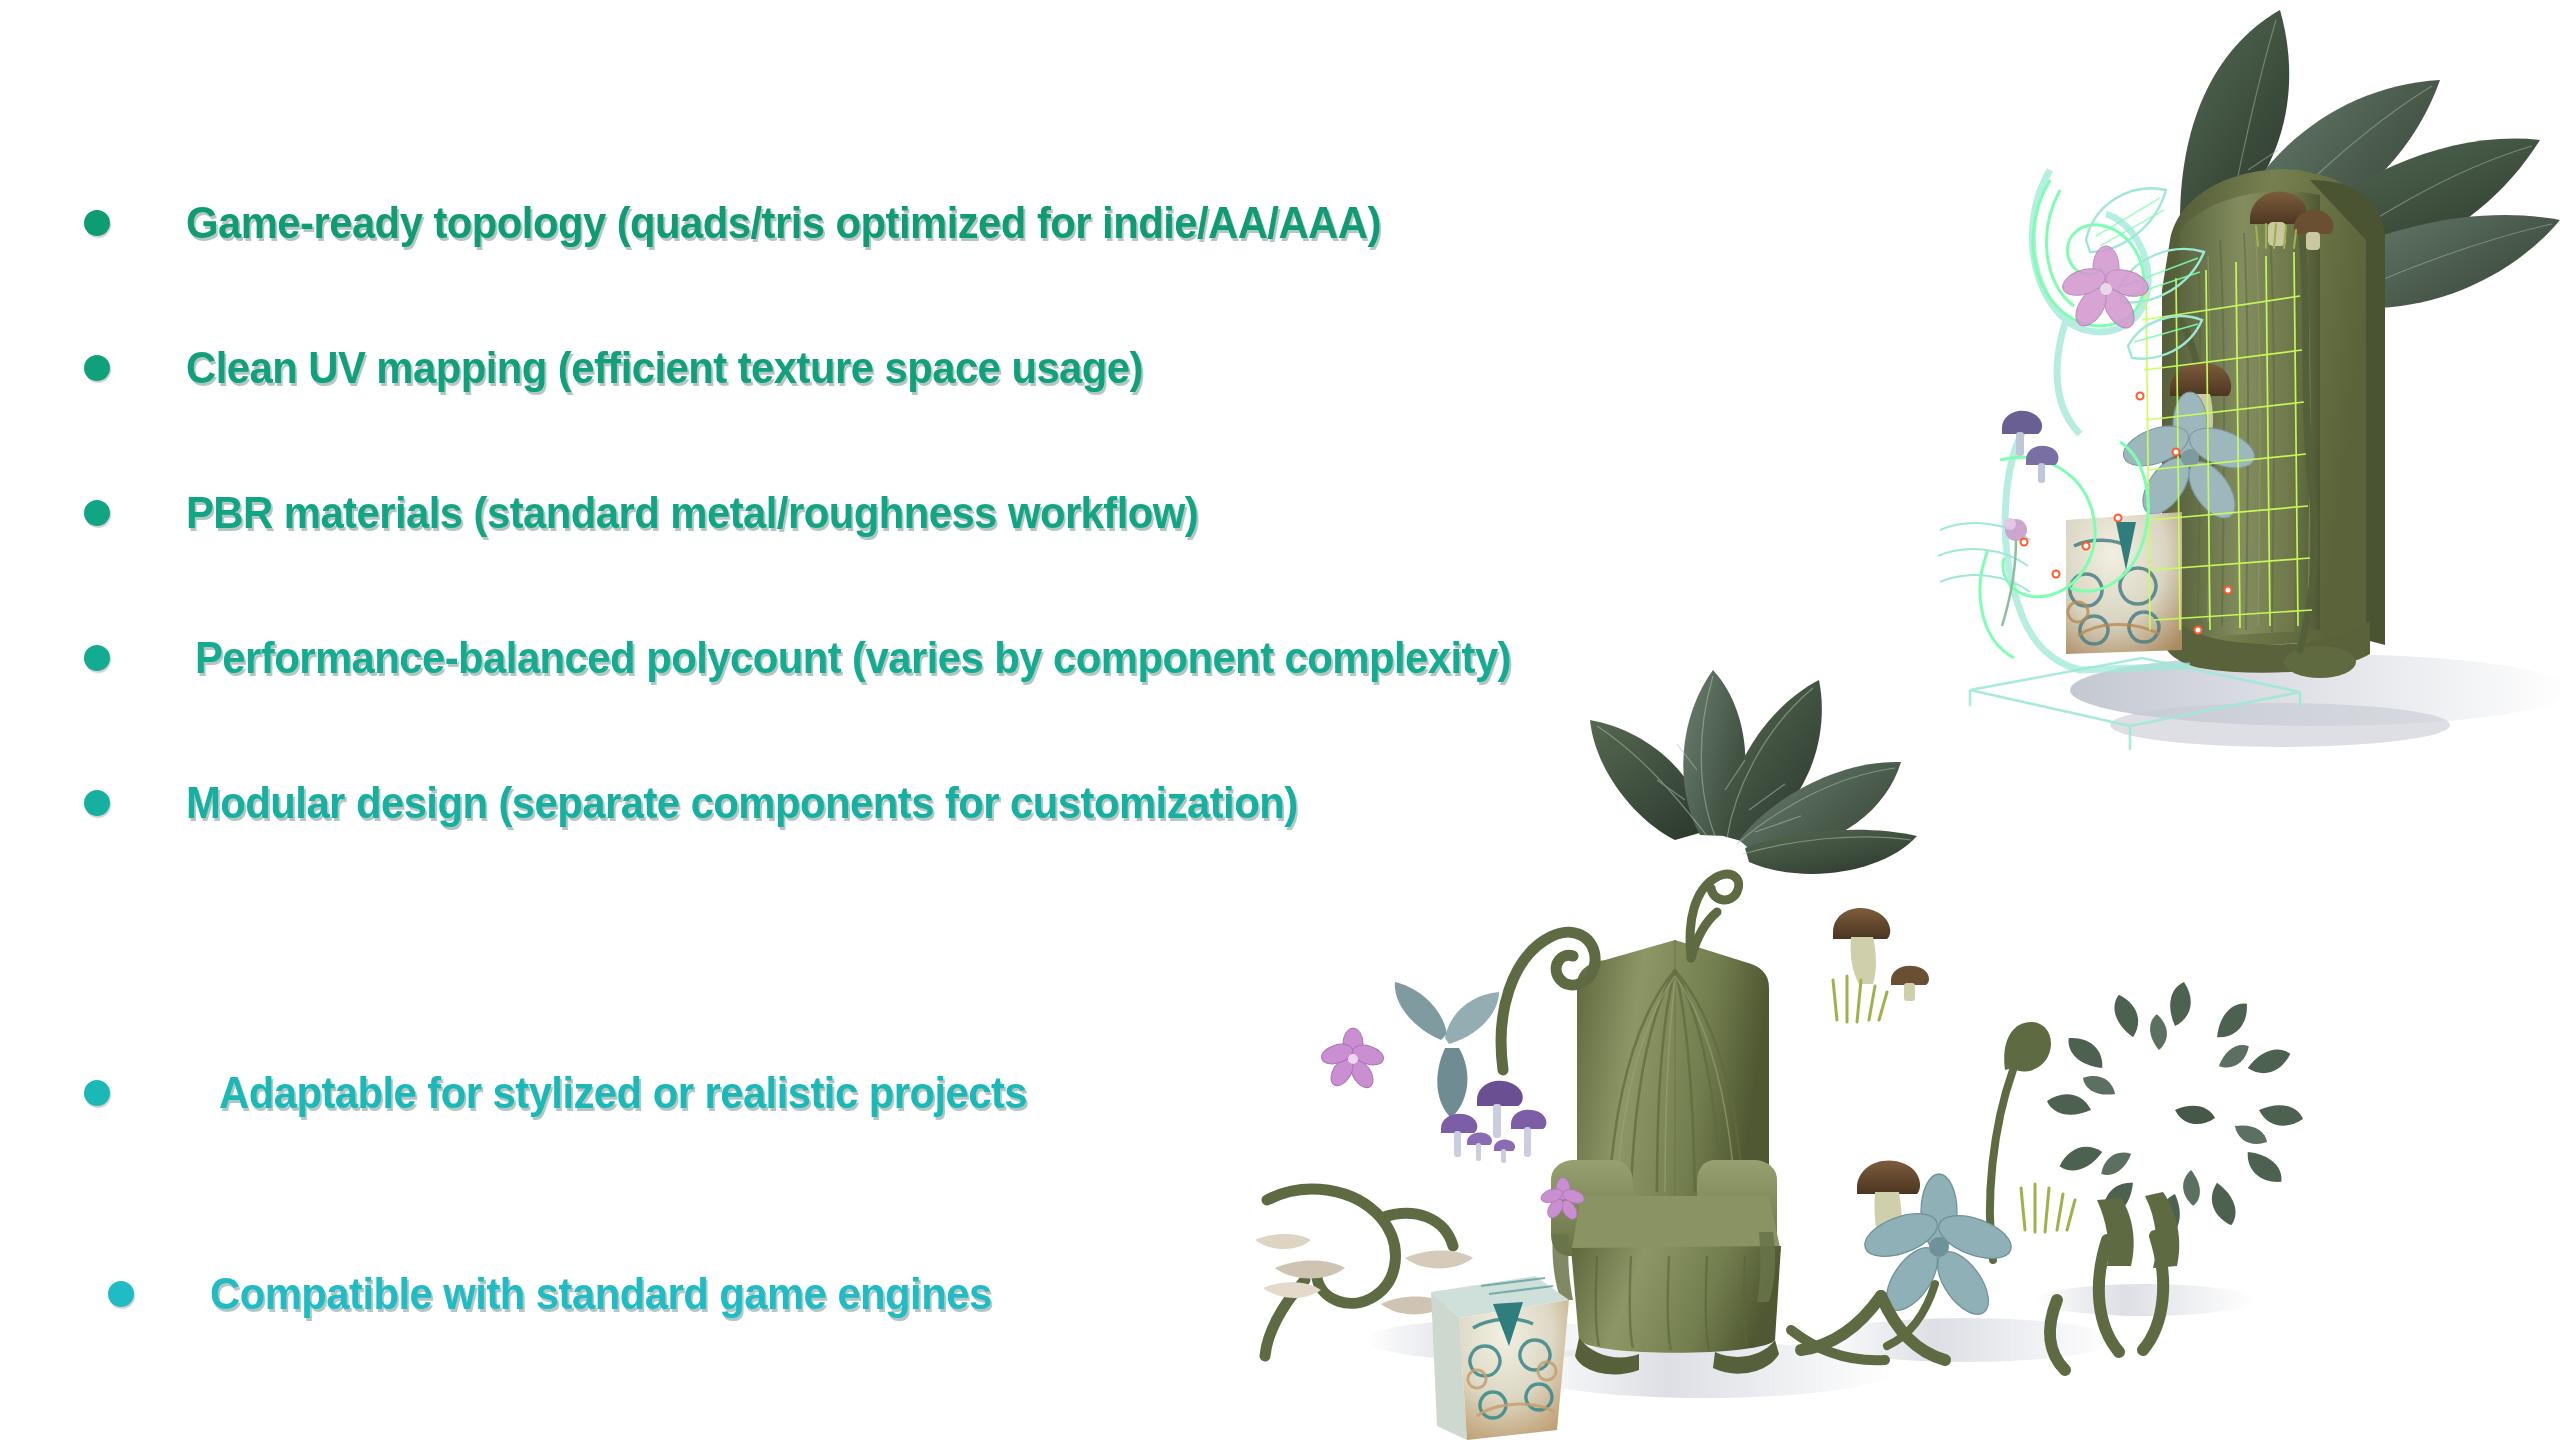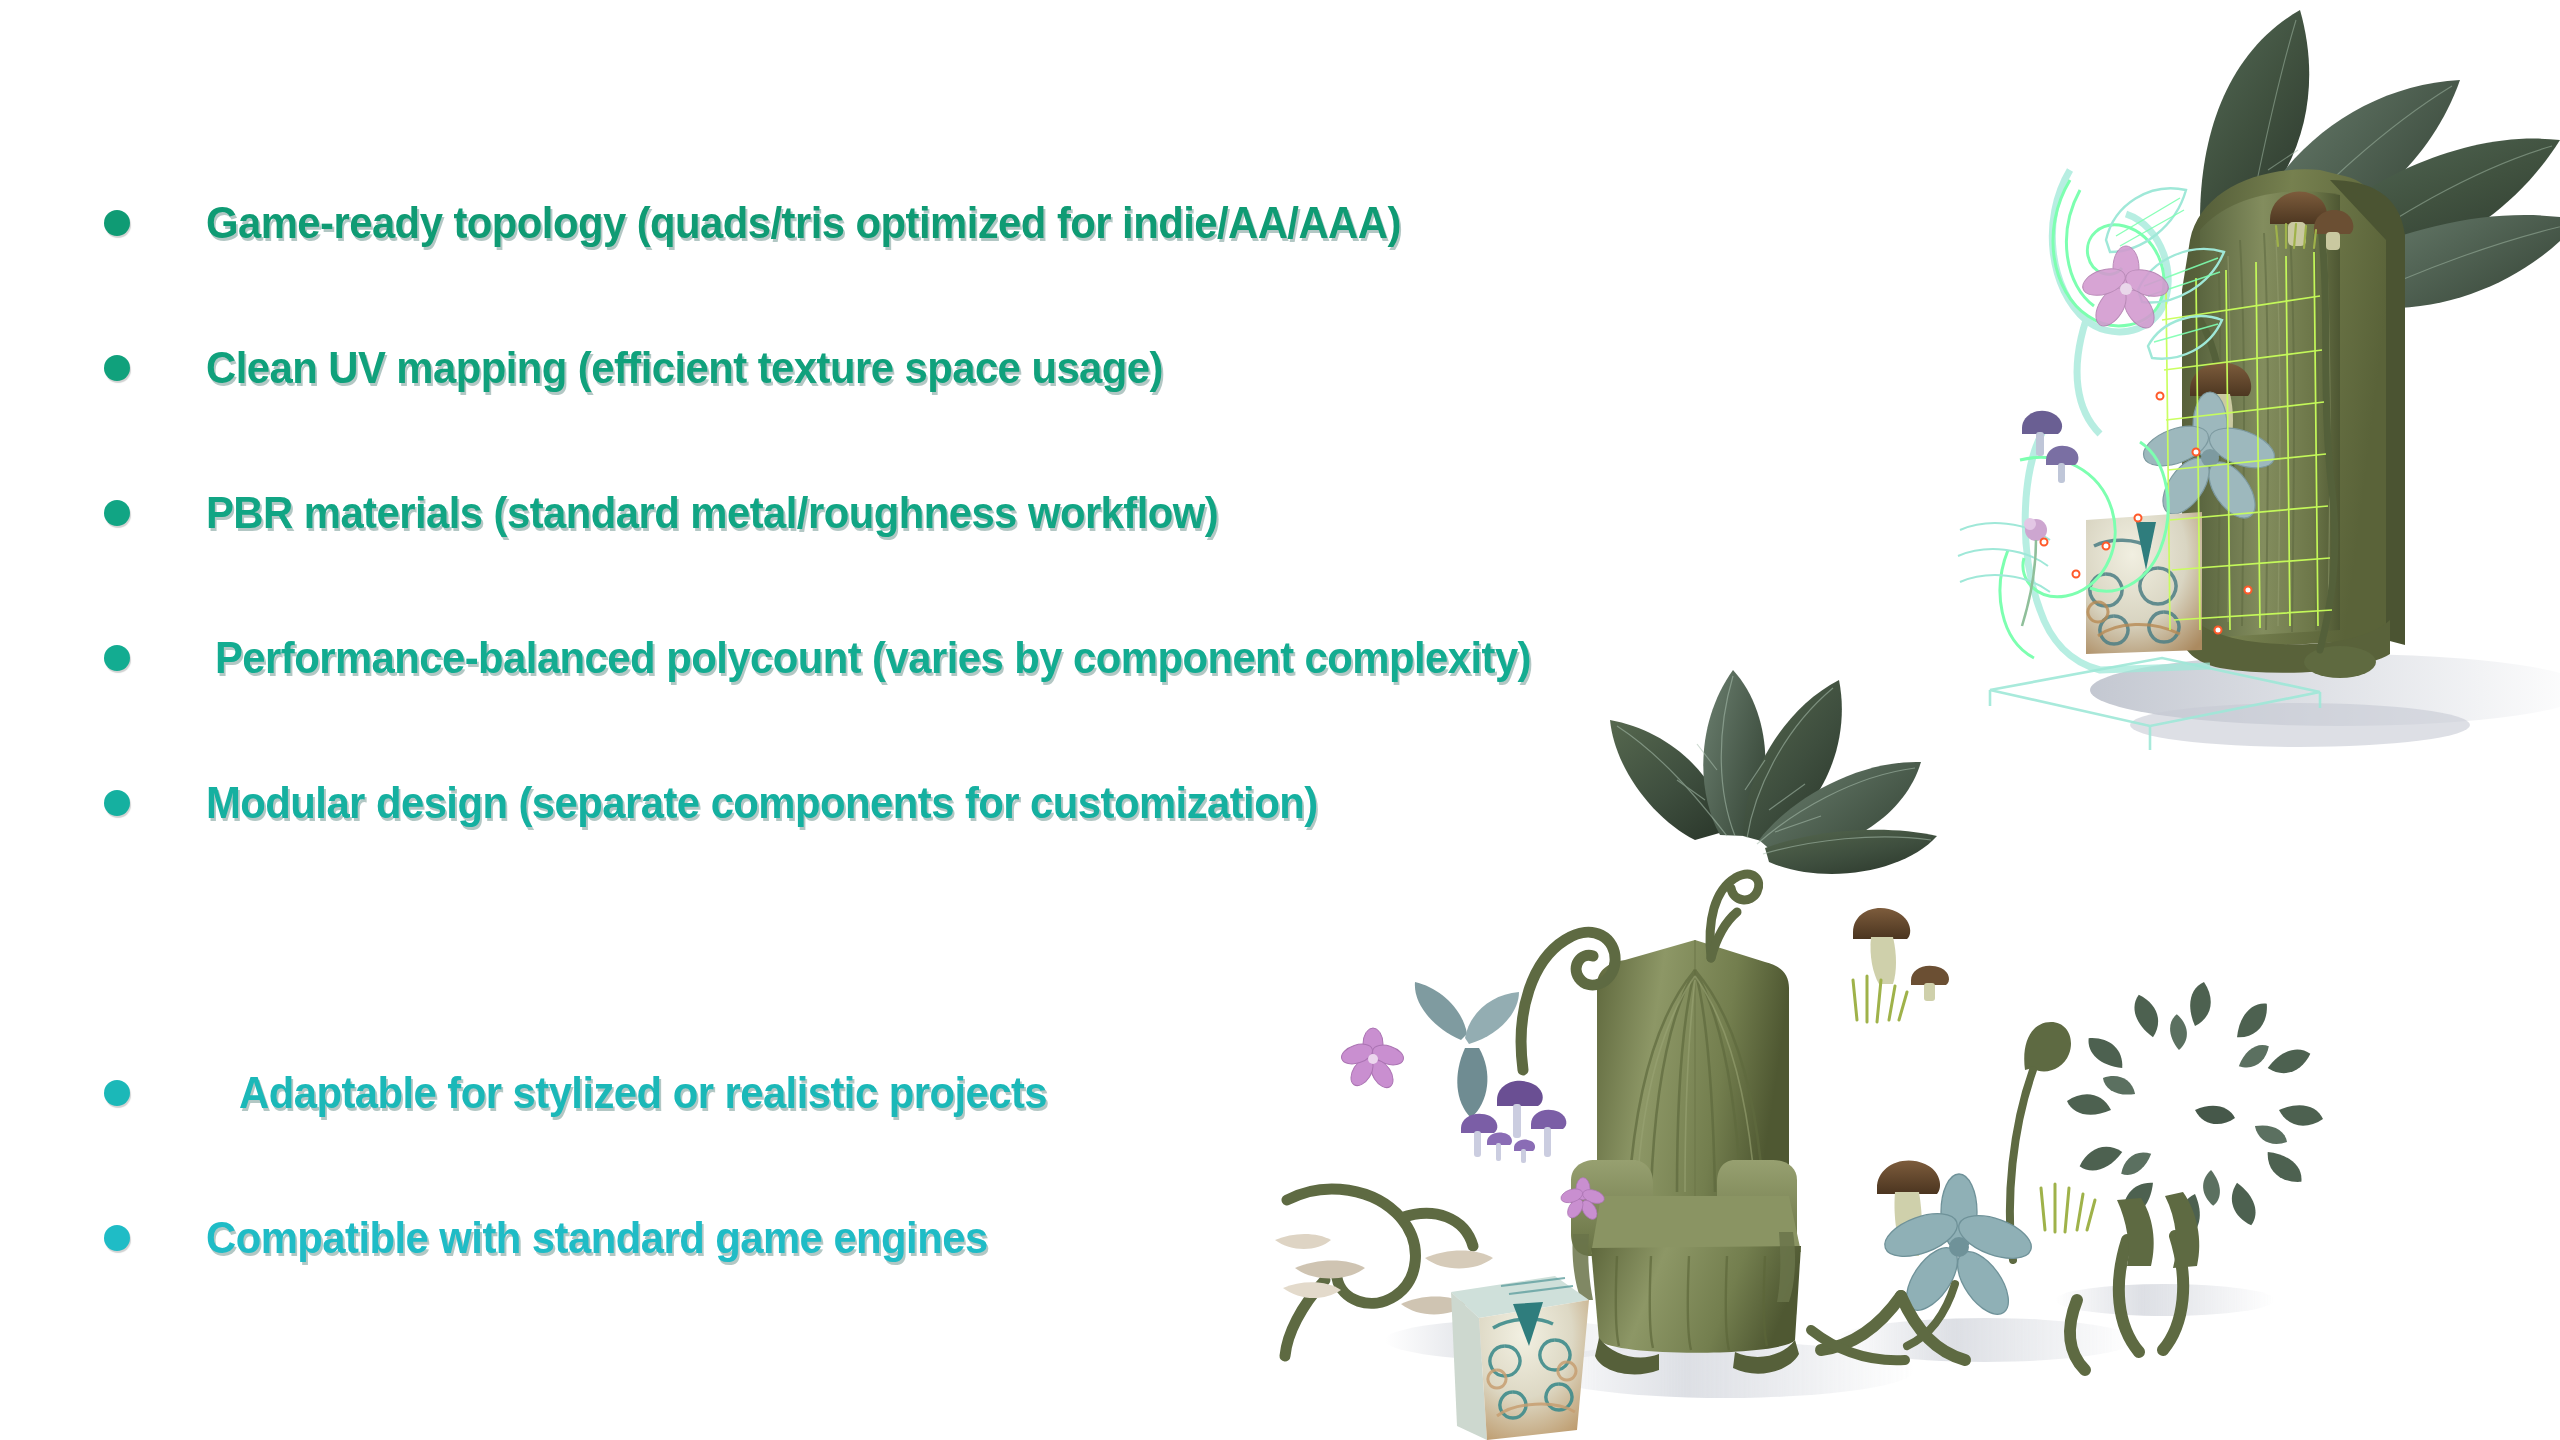--- a/index.html
+++ b/index.html
@@ -2,21 +2,21 @@
 <html><head>
 <meta charset="utf-8">
 <style>
   html,body{margin:0;padding:0;}
   body{
     width:2560px;height:1440px;
     background:#ffffff;
     font-family:"Liberation Sans", sans-serif;
     overflow:hidden;position:relative;
   }
-  #slide{position:absolute;inset:0;background:#ffffff;margin-left:20px;}
+  #slide{position:absolute;inset:0;background:#ffffff;}
 
   
   #feature-list{
     position:absolute;left:0;top:0;width:1700px;height:1440px;
   }
   .feature-row{
     position:absolute;left:0;display:flex;align-items:center;
     height:60px;
   }
   .bullet-dot{
@@ -65,21 +65,21 @@
         <div class="feature-text" style="color: rgb(19, 172, 145);">Performance-balanced polycount (varies by component complexity)</div>
       </div>
       <div class="feature-row" style="top: 773px;">
         <div class="bullet-dot" style="background: rgb(21, 176, 160);"></div>
         <div class="feature-text" style="color: rgb(21, 176, 160);">Modular design (separate components for customization)</div>
       </div>
       <div class="feature-row" style="top: 1063px; gap: 33px;">
         <div class="bullet-dot" style="background: rgb(27, 184, 184);"></div>
         <div class="feature-text" style="color: rgb(27, 184, 184);">Adaptable for stylized or realistic projects</div>
       </div>
-      <div class="feature-row" style="top: 1208px;">
+      <div class="feature-row" style="top: 1264px; padding-left: 24px;">
         <div class="bullet-dot" style="background: rgb(31, 188, 198);"></div>
         <div class="feature-text" style="color: rgb(31, 188, 198);">Compatible with standard game engines</div>
       </div>
     </div>
 
   <div class="art" id="art-throne-wireframe">
     <svg viewBox="0 0 700 860" xmlns="http://www.w3.org/2000/svg">
       <defs>
         <linearGradient id="uw-stump" x1="0" y1="0" x2="1" y2="0">
           <stop offset="0" stop-color="#5b6640"></stop>

